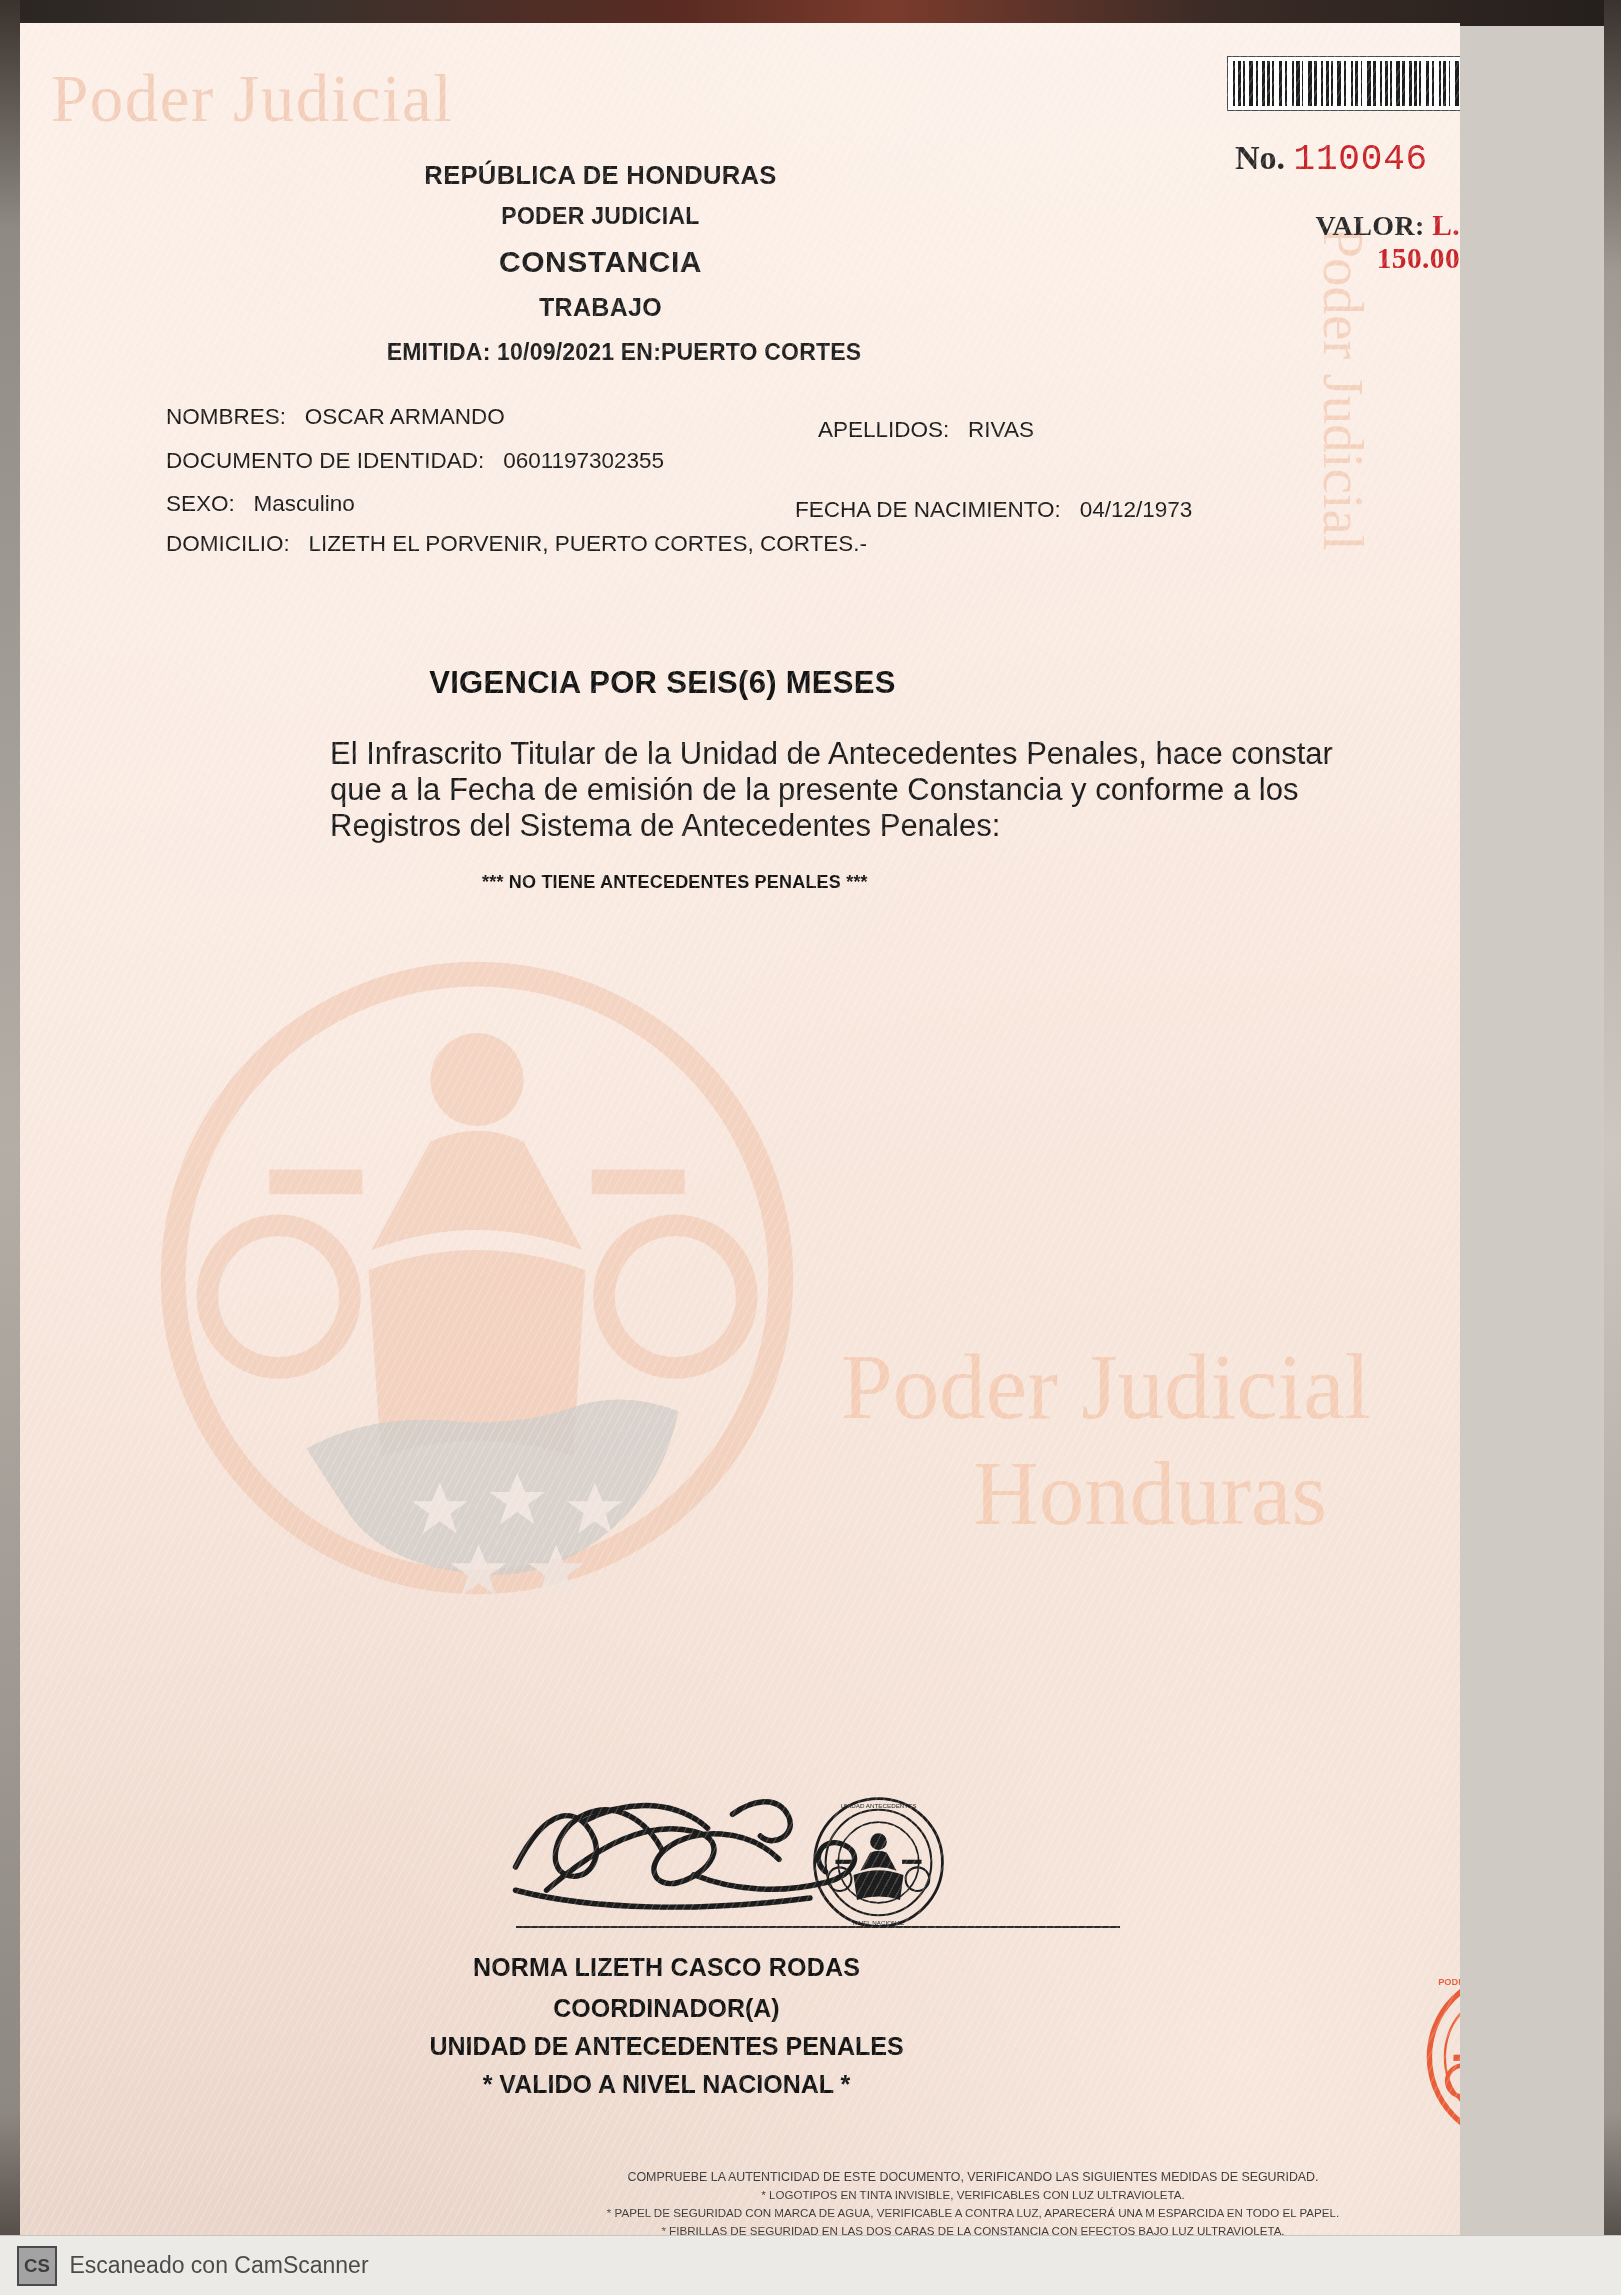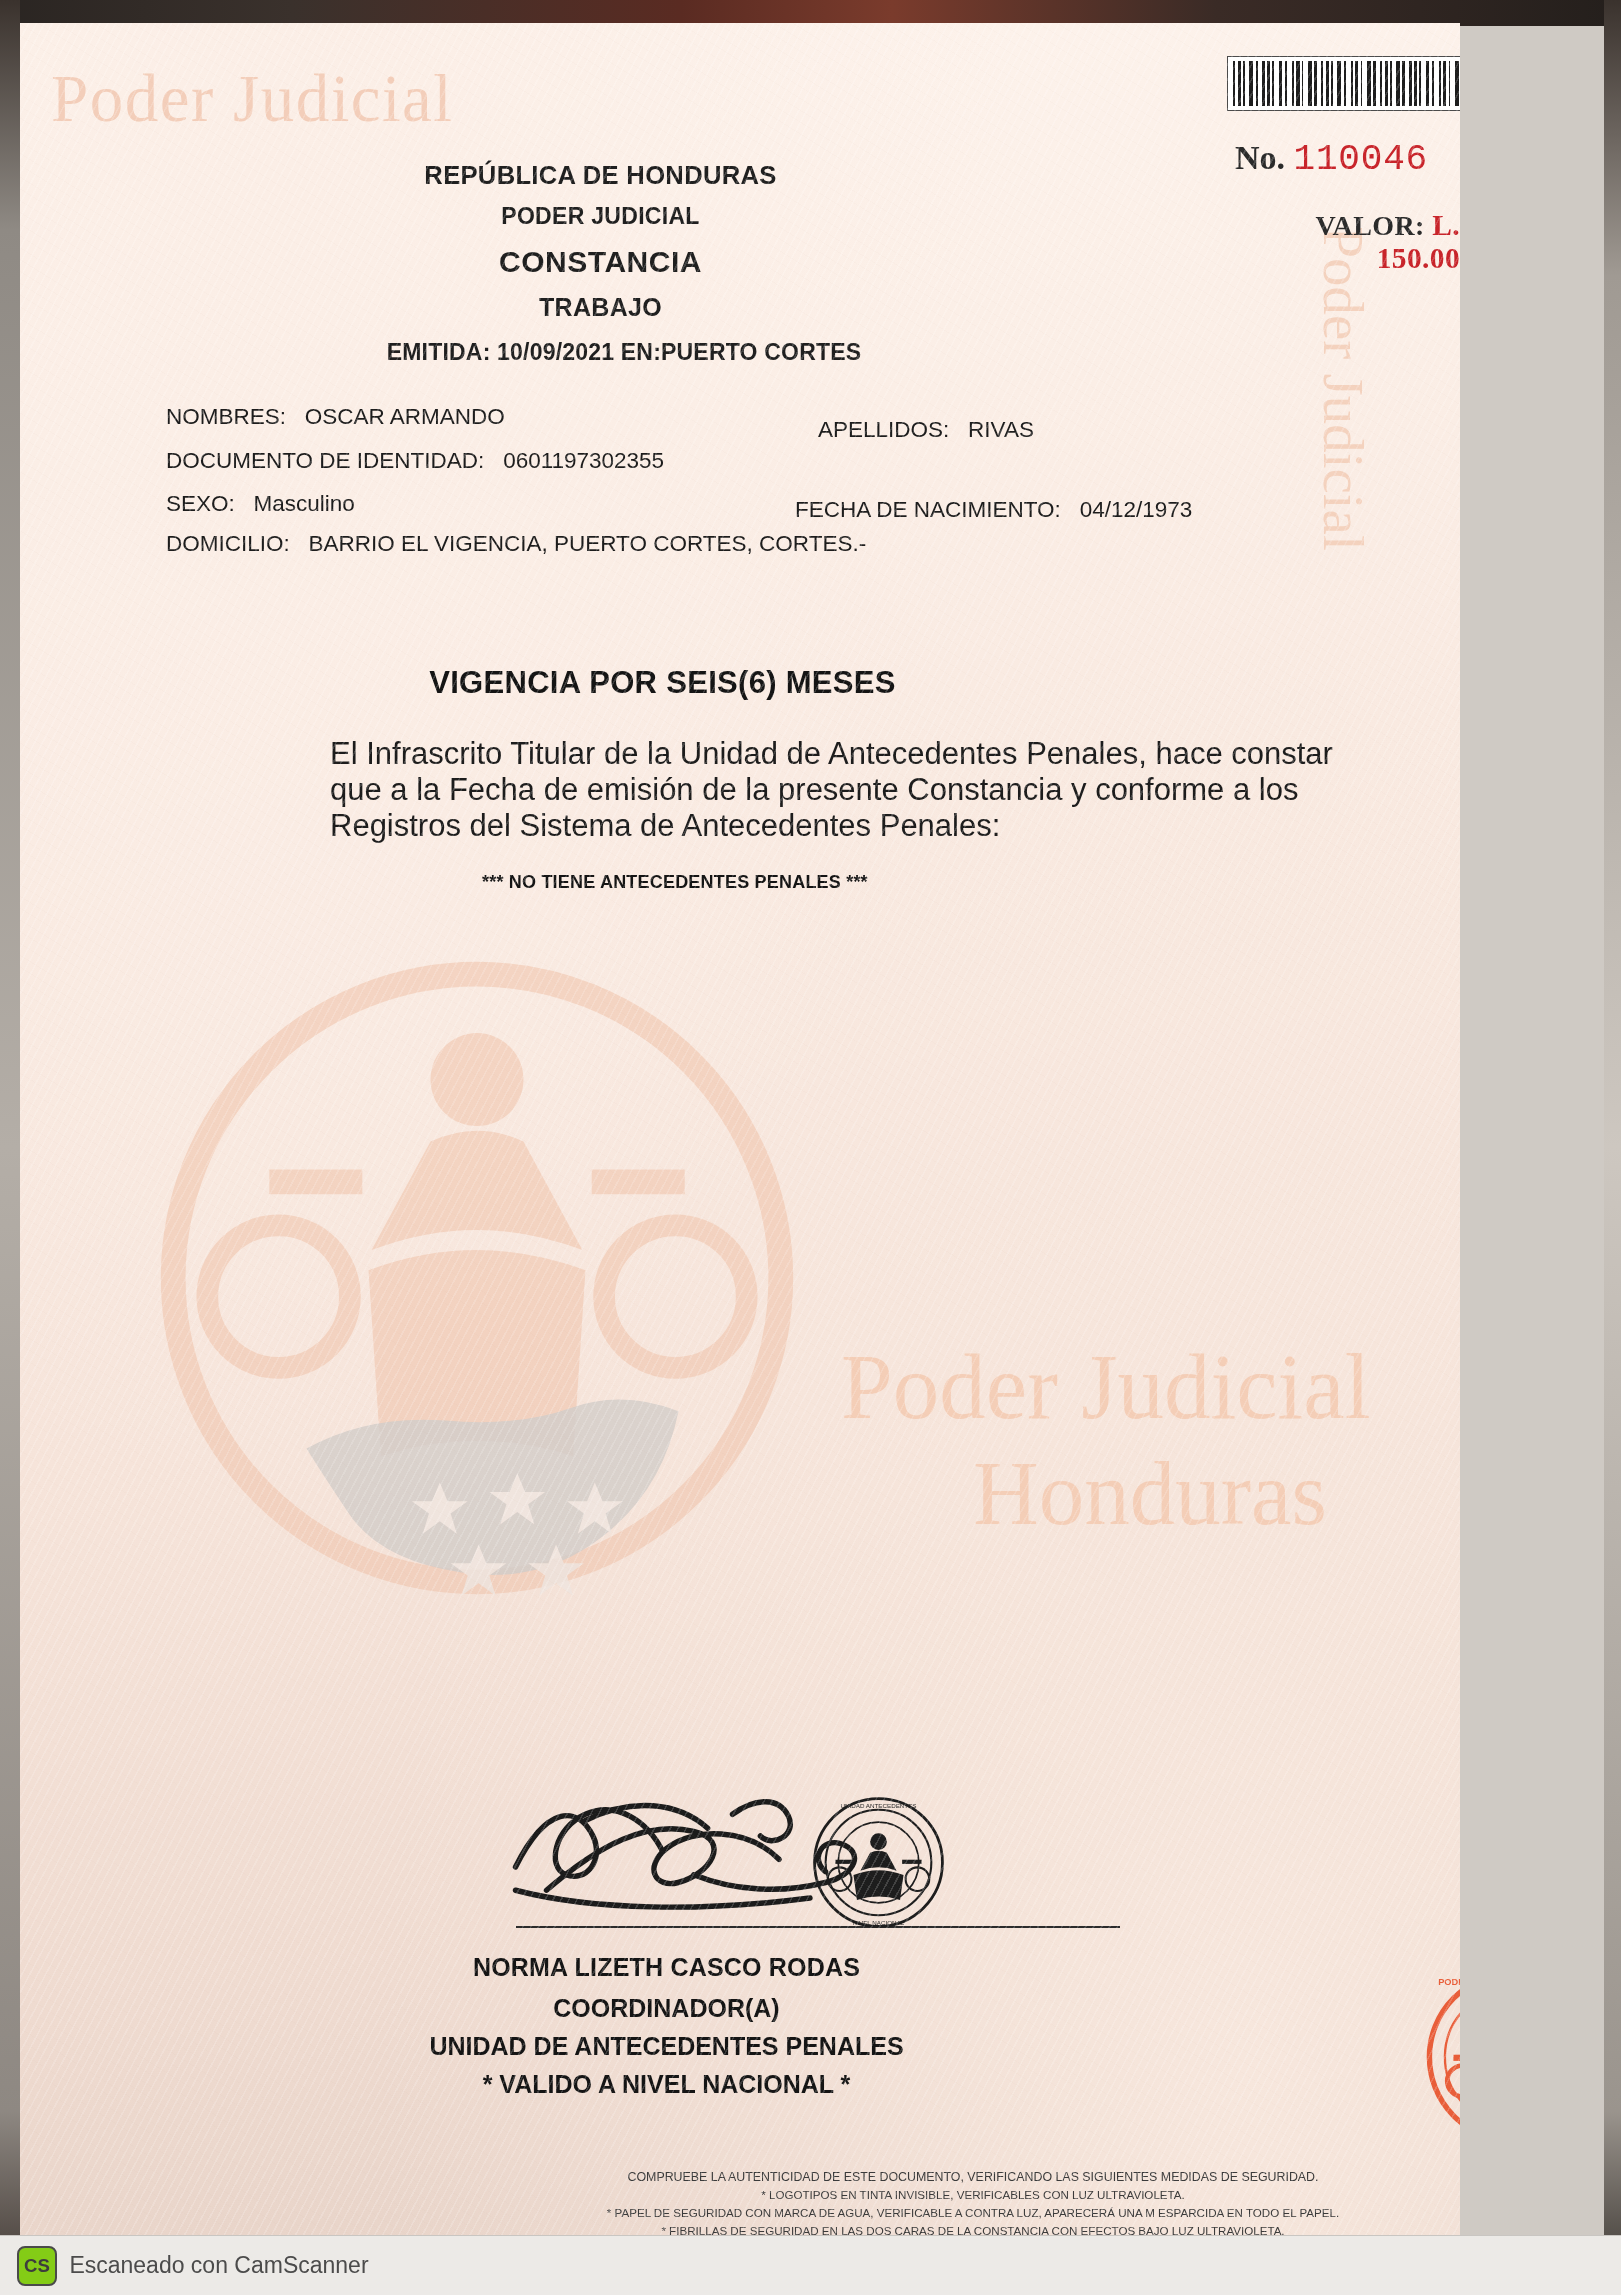--- a/index.html
+++ b/index.html
@@ -296,30 +296,30 @@
     background: #eceae7;
     border-top: 0.8px solid #c9c6c2;
     display: flex;
     align-items: center;
     padding-left: 17px;
     box-sizing: border-box;
   }
   .cs-logo {
     width: 36px; height: 36px;
     border: 2.3px solid #4a4a4a;
-    border-radius: 8px;
+    border-radius: 0;
     display: flex;
     align-items: center;
     justify-content: center;
     font-size: 18.6px;
     font-weight: bold;
     color: #3d3d3d;
     font-family: "Liberation Sans", sans-serif;
     margin-right: 12.4px;
-    background: #84cc16;
+    background: #a3a3a3;
   }
   .cs-text {
     font-size: 23px;
     color: #4b4b4b;
   }
 </style>
 </head>
 <body>
 
 <div id="page">
@@ -393,21 +393,21 @@
     <div class="fld f-sexo">
       <span class="lbl">SEXO:</span>
       &nbsp;&nbsp;<span class="val">Masculino</span>
     </div>
     <div class="fld f-fnac">
       <span class="lbl">FECHA DE NACIMIENTO:</span>
       &nbsp;&nbsp;<span class="val">04/12/1973</span>
     </div>
     <div class="fld f-domicilio">
       <span class="lbl">DOMICILIO:</span>
-      &nbsp;&nbsp;<span class="val">BARRIO EL VIGENCIA, PUERTO CORTES, CORTES.-</span>
+      &nbsp;&nbsp;<span class="val">LIZETH EL PORVENIR, PUERTO CORTES, CORTES.-</span>
     </div>
 
     <div class="vigencia">VIGENCIA POR SEIS(6) MESES</div>
     <div class="para">El Infrascrito Titular de la Unidad de Antecedentes Penales, hace constar que a la Fecha de emisión de la presente Constancia y conforme a los Registros del Sistema de Antecedentes Penales:</div>
     <div class="nores">*** NO TIENE ANTECEDENTES PENALES ***</div>
 
     <svg class="sig-wrap" viewBox="0 0 800 200">
       <g fill="none" stroke="#1b1b1b" stroke-width="7" stroke-linecap="round">
         <path d="M20 120 C 60 40, 100 40, 120 80 C 135 112, 110 140, 85 130 C 60 120, 70 70, 110 52 C 150 34, 190 60, 210 100"></path>
         <path d="M60 150 C 130 90, 190 60, 250 74 C 300 86, 270 130, 230 140 C 200 148, 185 120, 215 96 C 250 68, 320 70, 360 110"></path>

